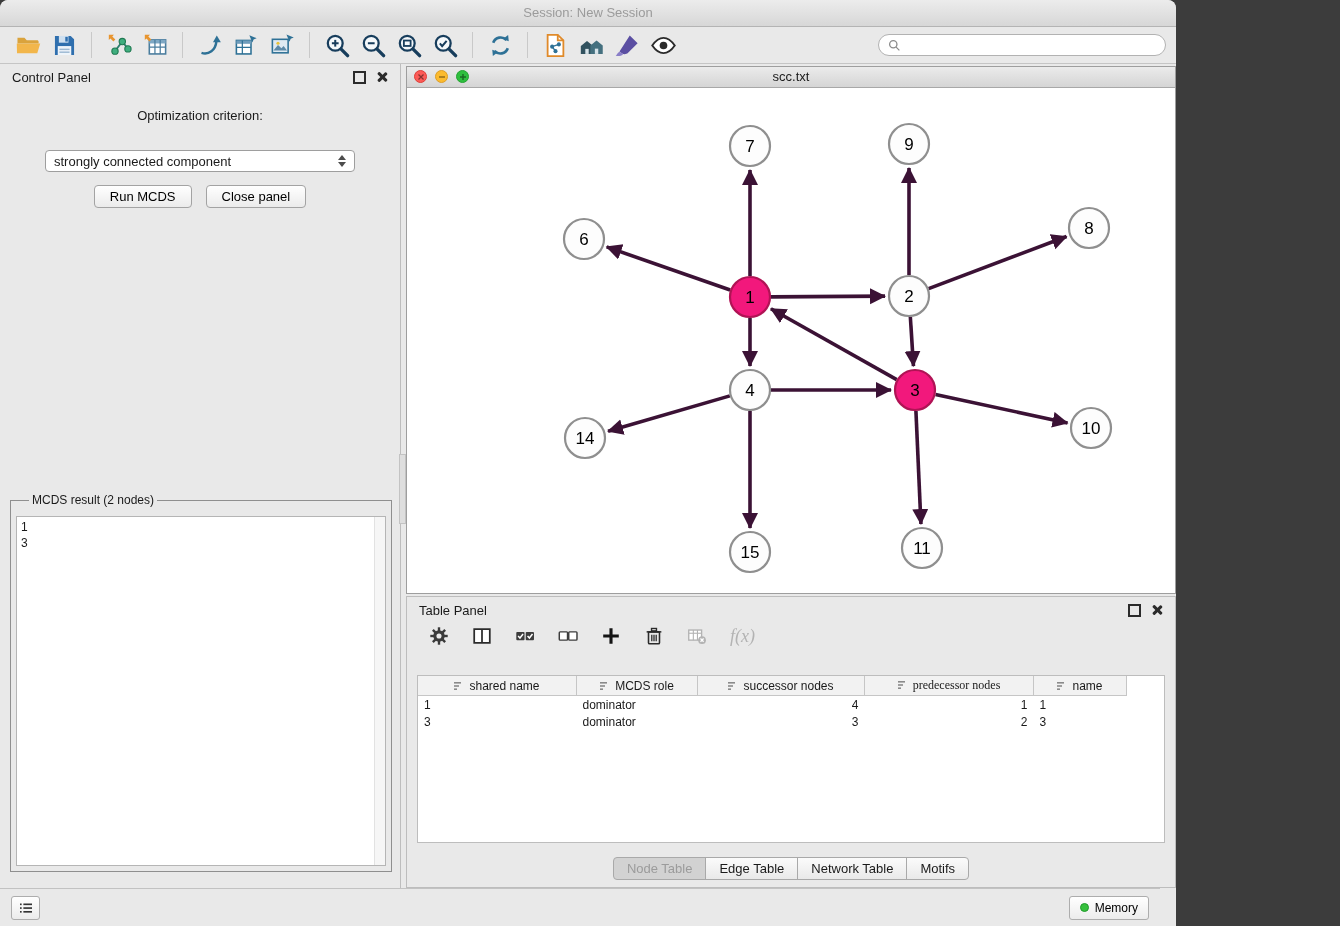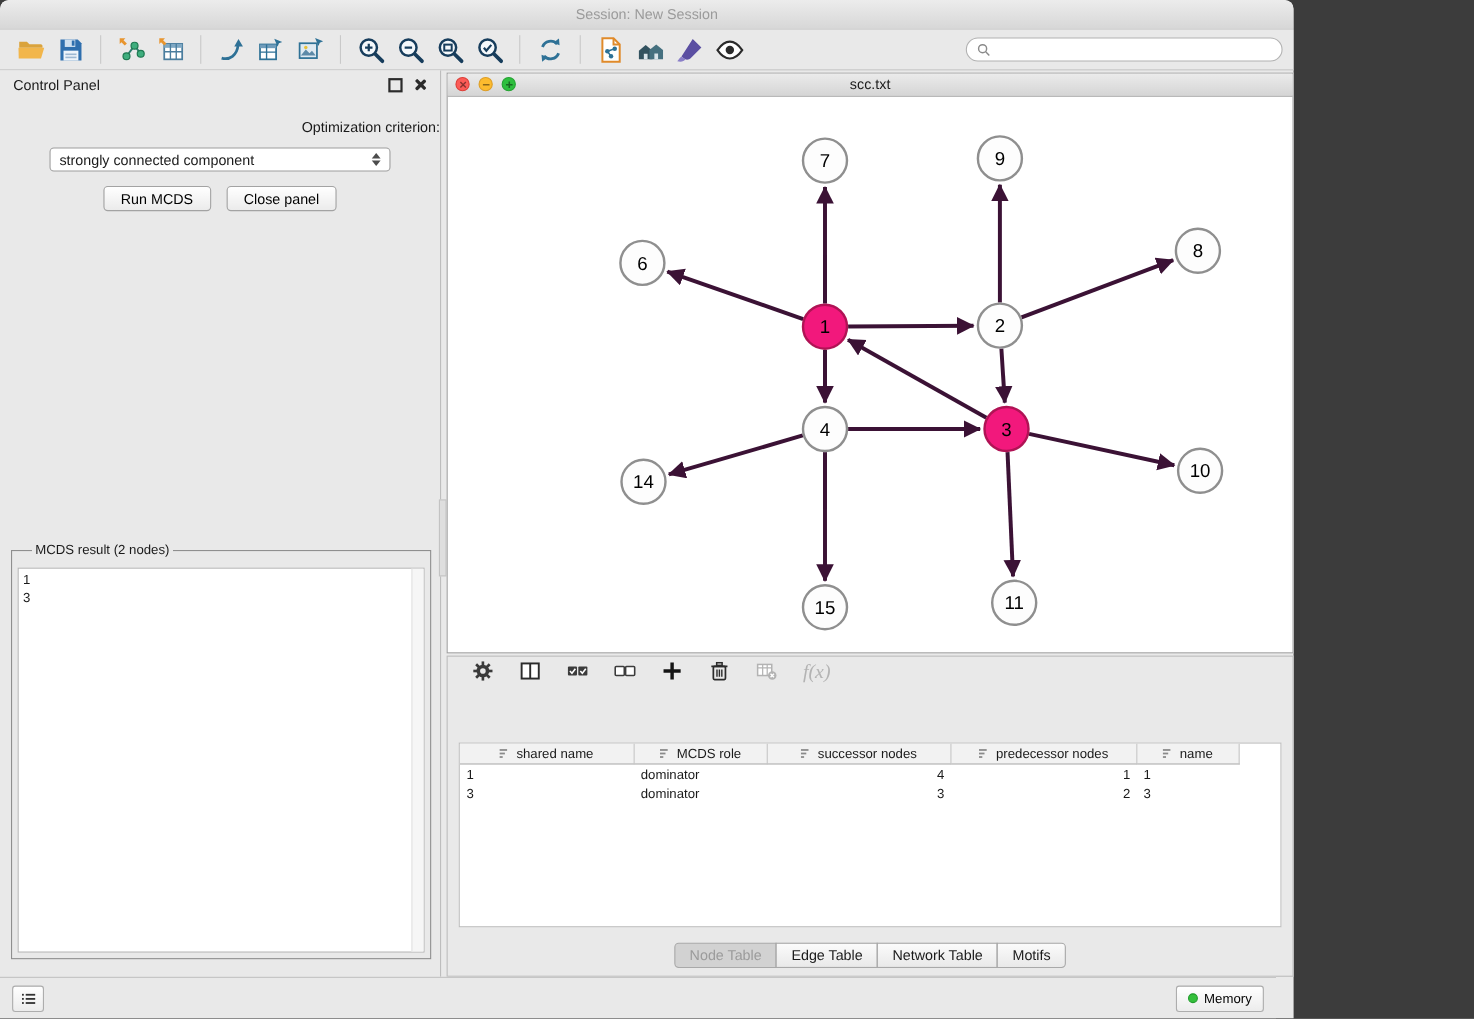--- a/index.html
+++ b/index.html
@@ -33,21 +33,21 @@
   .xicon::before,.xicon::after{content:"";position:absolute;left:5px;top:0;width:2.6px;height:12px;
     background:#2b2b2b;border-radius:1px;}
   .xicon::before{transform:rotate(45deg);} .xicon::after{transform:rotate(-45deg);}
   .cp-tabs{text-align:center;margin-top:3px;}
   .tab{display:inline-block;padding:3px 13px;font-size:13px;background:linear-gradient(#fbfbfb,#e9e9e9);
     border:1px solid #a9a9a9;margin-left:-1px;cursor:pointer;}
   .tab:first-child{border-radius:4px 0 0 4px;margin-left:0;}
   .tab:last-child{border-radius:0 4px 4px 0;}
   .tab.selected{background:#d2d2d2;color:#9b9b9b;}
   .cp-body{margin-top:18px;text-align:center;}
-  .opt-label{font-size:13px;margin-bottom:11px;text-align:right;}
+  .opt-label{font-size:13px;margin-bottom:27px;}
   .dropdown{margin:0 auto;width:310px;height:22px;border:1px solid #9e9e9e;border-radius:4px;
     background:#fff;display:flex;align-items:center;padding:0 8px;font-size:13px;box-sizing:border-box;
     cursor:pointer;}
   .dd-arrows{margin-left:auto;display:flex;flex-direction:column;gap:2px;align-items:center;}
   .tri-up{width:0;height:0;border-left:4px solid transparent;border-right:4px solid transparent;
     border-bottom:5px solid #4c4c4c;}
   .tri-down{width:0;height:0;border-left:4px solid transparent;border-right:4px solid transparent;
     border-top:5px solid #4c4c4c;}
   .btn-row{margin-top:13px;display:flex;justify-content:center;gap:14px;}
   .std-btn{padding:3px 15px;font-size:13px;border:1px solid #a3a3a3;border-radius:4px;
@@ -377,20 +377,25 @@
               <text x="343" y="471" text-anchor="middle" font-size="17" fill="#000000">15</text>
             </g>
             <g>
               <circle cx="515" cy="461" r="20" fill="#fdfdfd" stroke="#8f8f8f" stroke-width="2.2"></circle>
               <text x="515" y="467" text-anchor="middle" font-size="17" fill="#000000">11</text>
             </g>
           </svg>
       </div>
 
       <div class="table-panel">
+        <div class="panel-header">
+          <span class="ph-title">Table Panel</span>
+          <span class="ph-float"></span>
+          <span class="xicon"></span>
+        </div>
         <div class="tbl-toolbar">
           <button class="tbl-btn">
             <svg viewBox="0 0 24 24">
               <g fill="#3a3a3a">
                 <rect x="10.7" y="2.5" width="2.6" height="19"></rect>
                 <rect x="10.7" y="2.5" width="2.6" height="19" transform="rotate(45 12 12)"></rect>
                 <rect x="10.7" y="2.5" width="2.6" height="19" transform="rotate(90 12 12)"></rect>
                 <rect x="10.7" y="2.5" width="2.6" height="19" transform="rotate(135 12 12)"></rect>
                 <circle cx="12" cy="12" r="6.3"></circle>
               </g>
@@ -458,21 +463,21 @@
                   <th style="width: 112px;"><svg class="sort-ico" viewBox="0 0 10 10">
                       <rect x="0" y="1" width="7" height="1.6" fill="#8a8a8a"></rect>
                       <rect x="0" y="4.2" width="5" height="1.6" fill="#8a8a8a"></rect>
                       <rect x="0" y="7.4" width="3" height="1.6" fill="#8a8a8a"></rect>
                     </svg><span>MCDS role</span></th>
                   <th style="width: 158px;"><svg class="sort-ico" viewBox="0 0 10 10">
                       <rect x="0" y="1" width="7" height="1.6" fill="#8a8a8a"></rect>
                       <rect x="0" y="4.2" width="5" height="1.6" fill="#8a8a8a"></rect>
                       <rect x="0" y="7.4" width="3" height="1.6" fill="#8a8a8a"></rect>
                     </svg><span>successor nodes</span></th>
-                  <th style="width: 160px;"><svg class="sort-ico" viewBox="0 0 10 10">
+                  <th style="width: 160px; font-family: Liberation Serif, serif;"><svg class="sort-ico" viewBox="0 0 10 10">
                       <rect x="0" y="1" width="7" height="1.6" fill="#8a8a8a"></rect>
                       <rect x="0" y="4.2" width="5" height="1.6" fill="#8a8a8a"></rect>
                       <rect x="0" y="7.4" width="3" height="1.6" fill="#8a8a8a"></rect>
                     </svg><span>predecessor nodes</span></th>
                   <th style="width: 84px;"><svg class="sort-ico" viewBox="0 0 10 10">
                       <rect x="0" y="1" width="7" height="1.6" fill="#8a8a8a"></rect>
                       <rect x="0" y="4.2" width="5" height="1.6" fill="#8a8a8a"></rect>
                       <rect x="0" y="7.4" width="3" height="1.6" fill="#8a8a8a"></rect>
                     </svg><span>name</span></th>
                 </tr>

